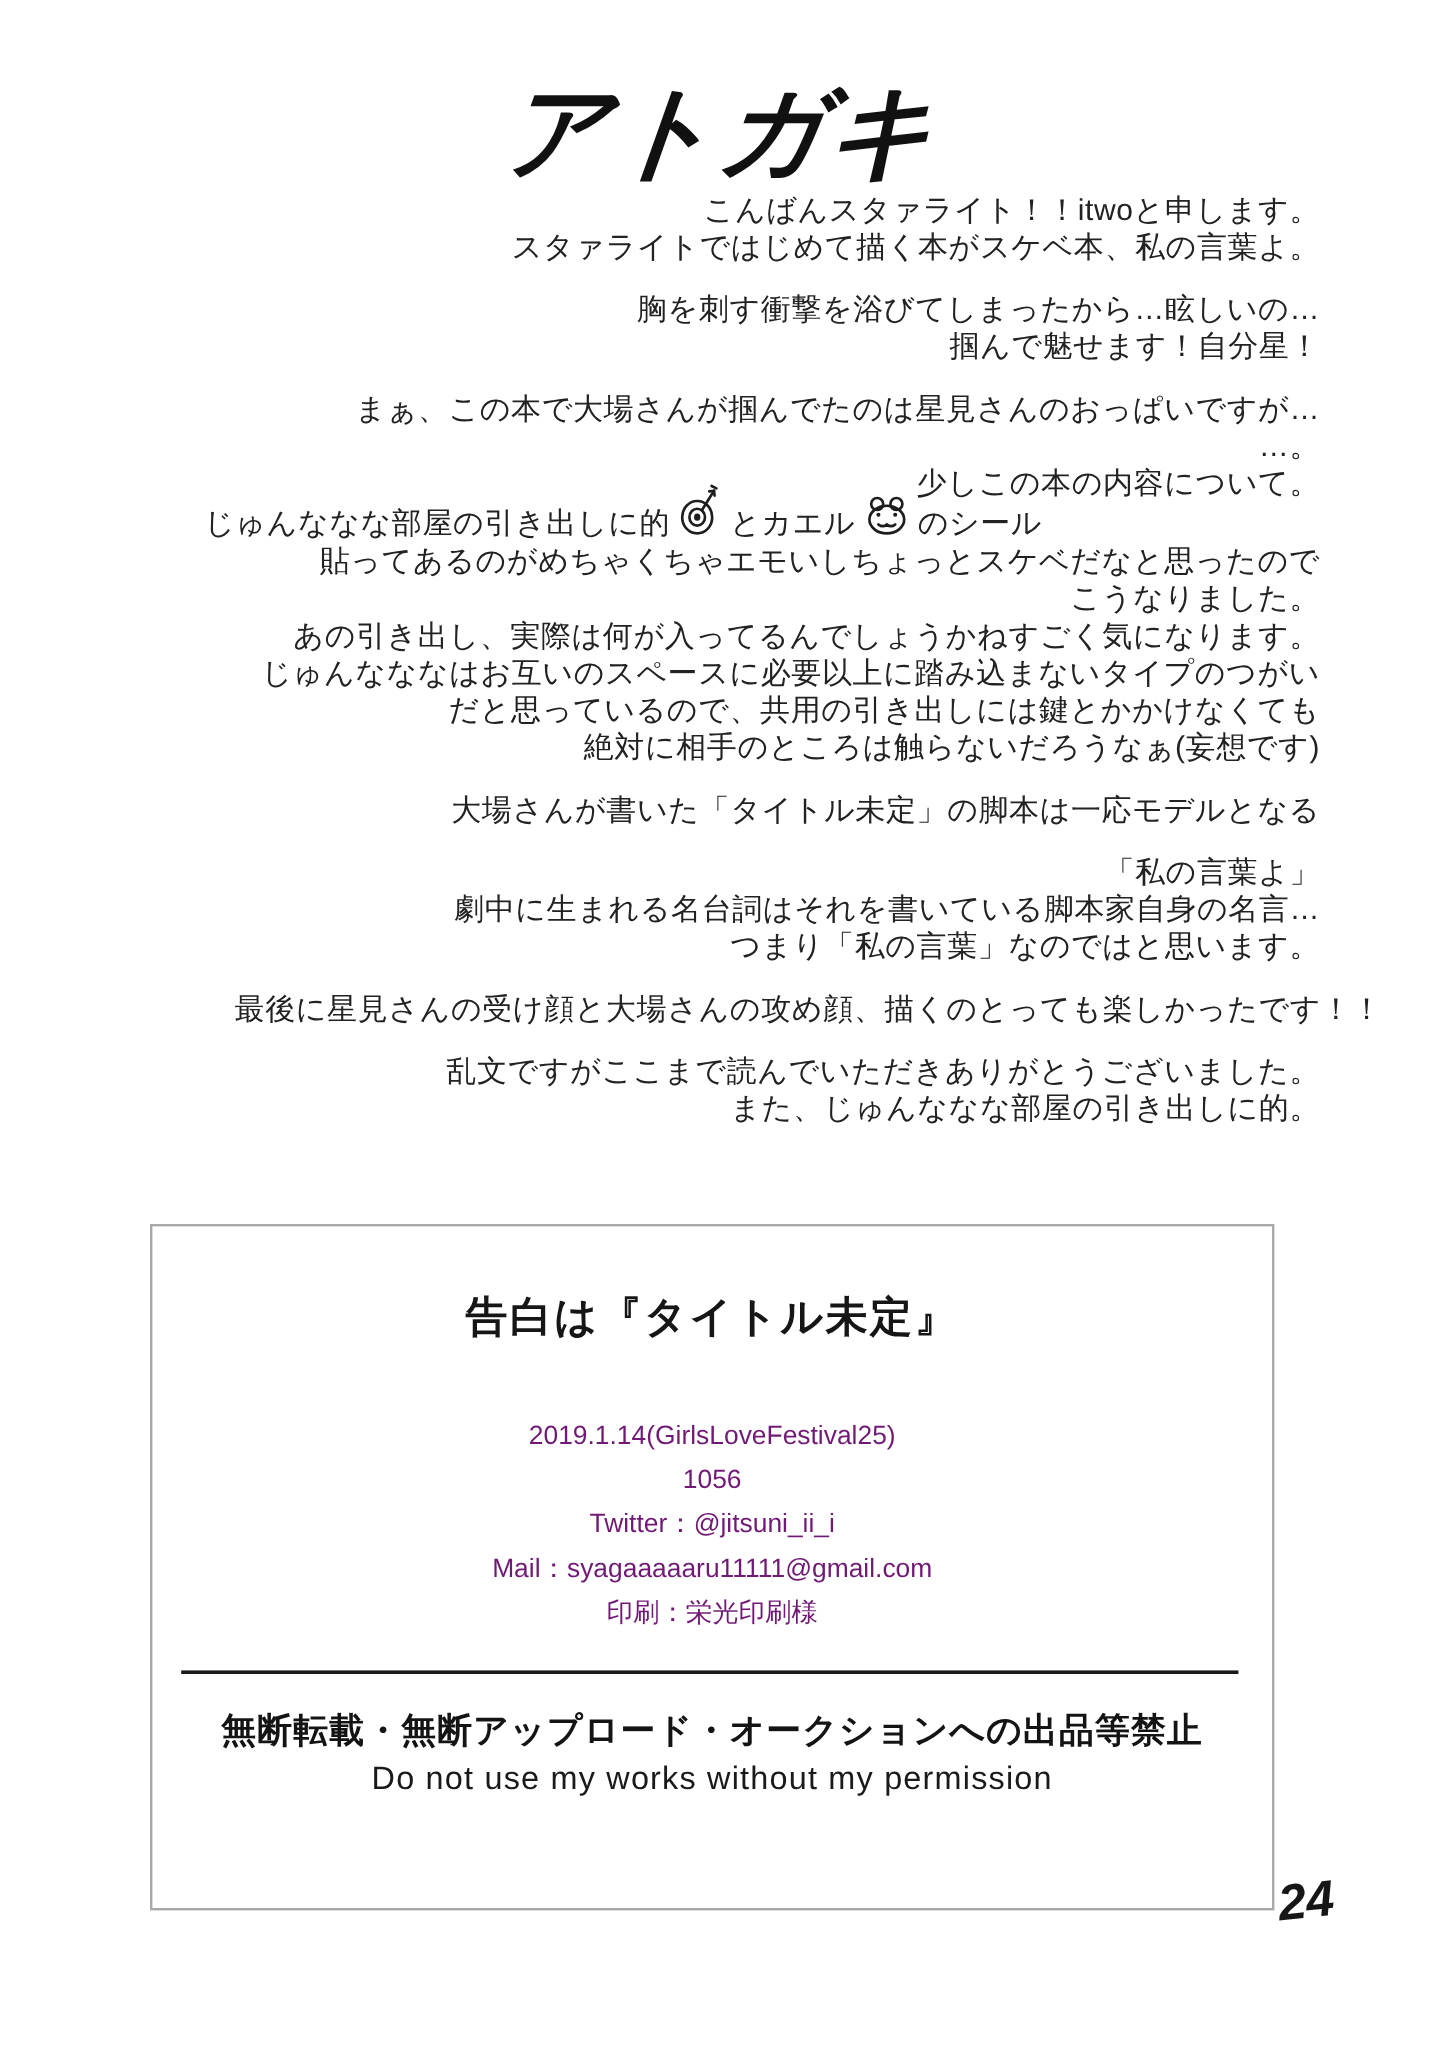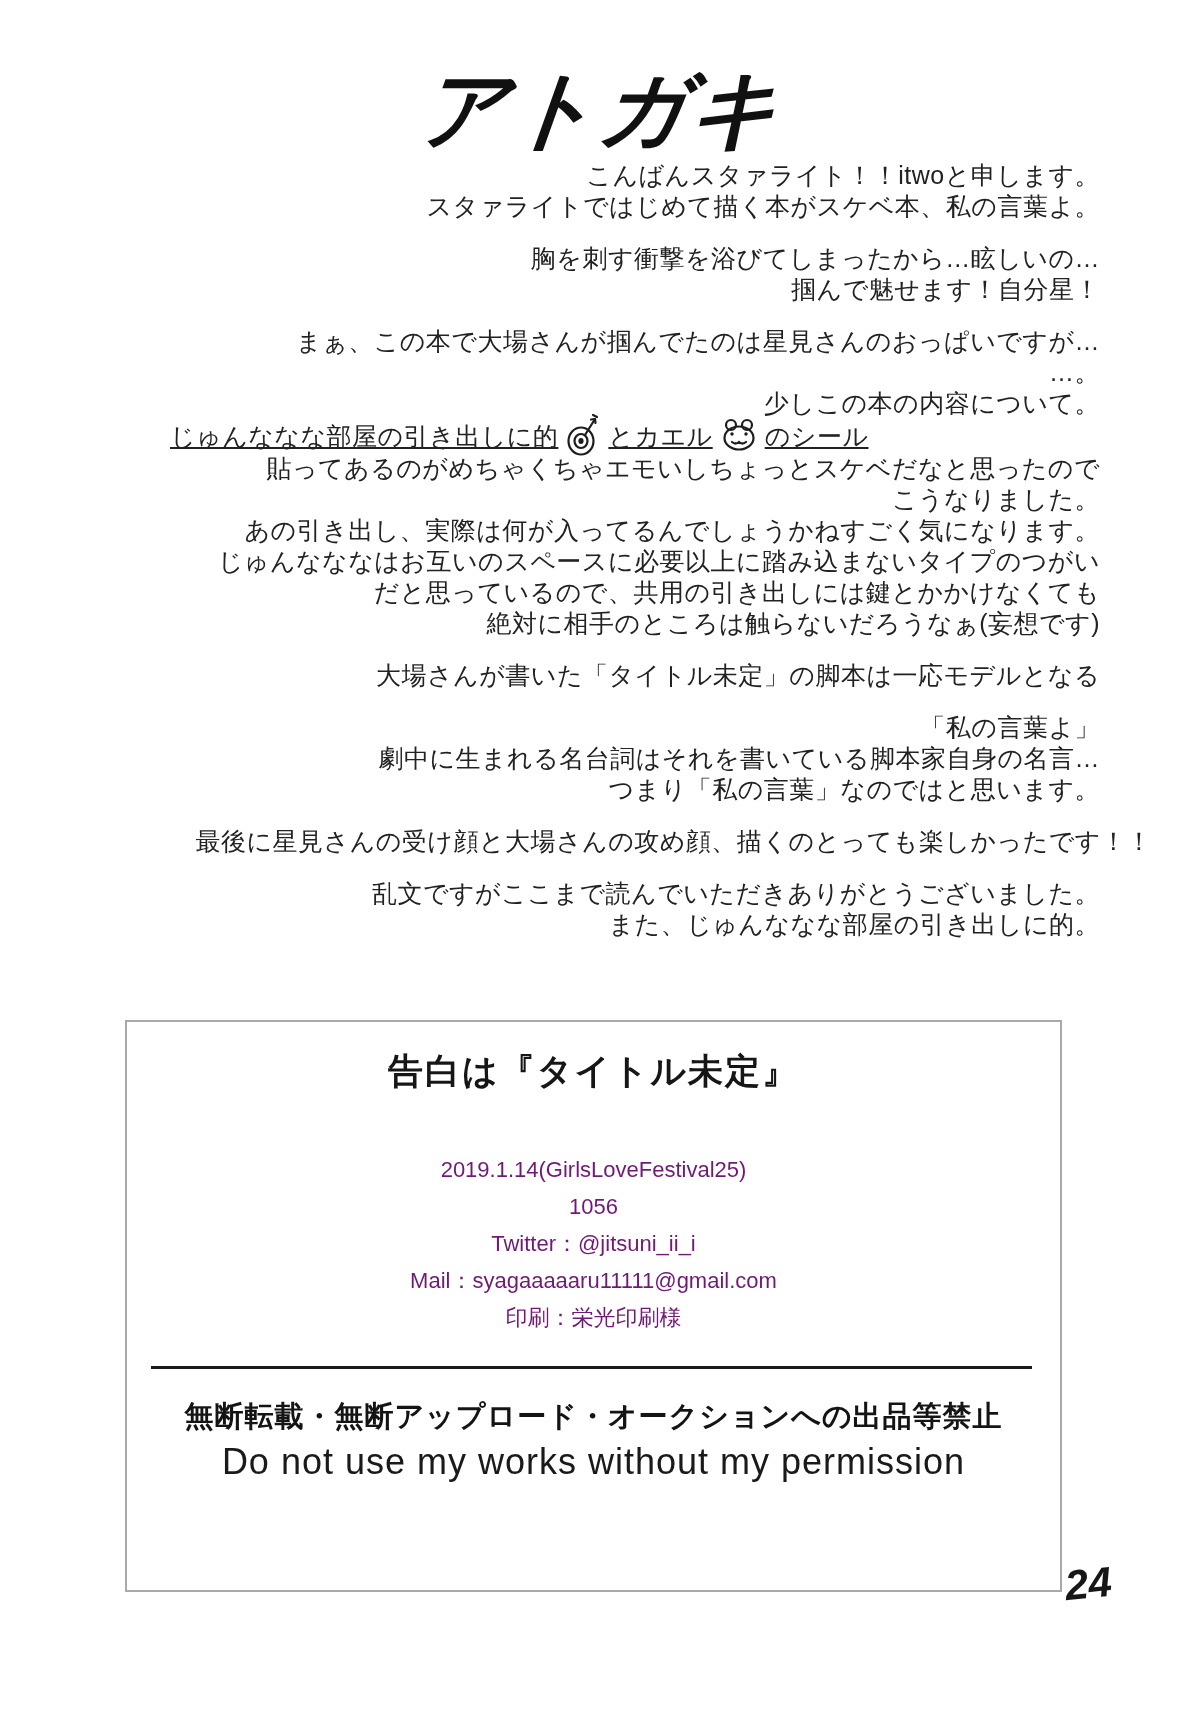--- a/index.html
+++ b/index.html
@@ -44,44 +44,44 @@
     height: 31px;
     line-height: 31px;
     white-space: nowrap;
     text-align: right;
   }
   .tline.blank {
     height: 21px;
   }
   .icon-line {
     display: flex;
+    align-items: center;
     height: 34px;
     line-height: 34px;
     white-space: nowrap;
-    text-decoration: underline;
   }
   .sticker {
     display: inline-block;
     margin: 0 6px;
   }
   .sticker.target { position: relative; top: -7px; }
   .sticker.frog   { position: relative; top: -2px; }
   .colophon-box {
     position: absolute;
     left: 125px;
     top: 1020px;
     width: 937px;
     height: 572px;
     border: 2px solid #a9a9a9;
     box-sizing: border-box;
     background: #fff;
     text-align: center;
   }
   .colophon-title {
-    margin-top: 26px;
+    margin-top: 52px;
     font-size: 35px;
     font-weight: bold;
     letter-spacing: 2px;
     color: #161616;
   }
   .credits {
     margin-top: 56px;
     font-size: 22px;
     line-height: 37px;
     color: #701a75;
@@ -93,21 +93,21 @@
   }
   .notice-jp {
     margin-top: 28px;
     font-size: 29px;
     font-weight: bold;
     letter-spacing: 1px;
     color: #141414;
   }
   .notice-en {
     margin-top: 4px;
-    font-size: 36px;
+    font-size: 27px;
     letter-spacing: 1px;
     color: #1a1a1a;
   }
   .page-number {
     position: absolute;
     right: 88px;
     bottom: 110px;
     font-size: 42px;
     font-weight: bold;
     font-style: italic;

